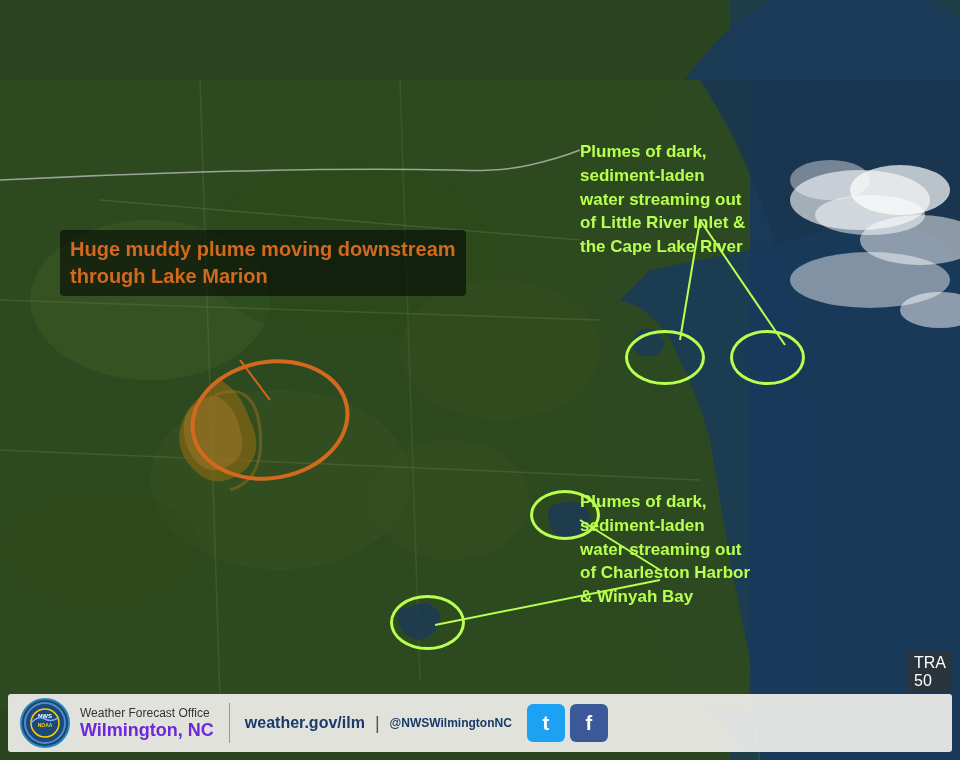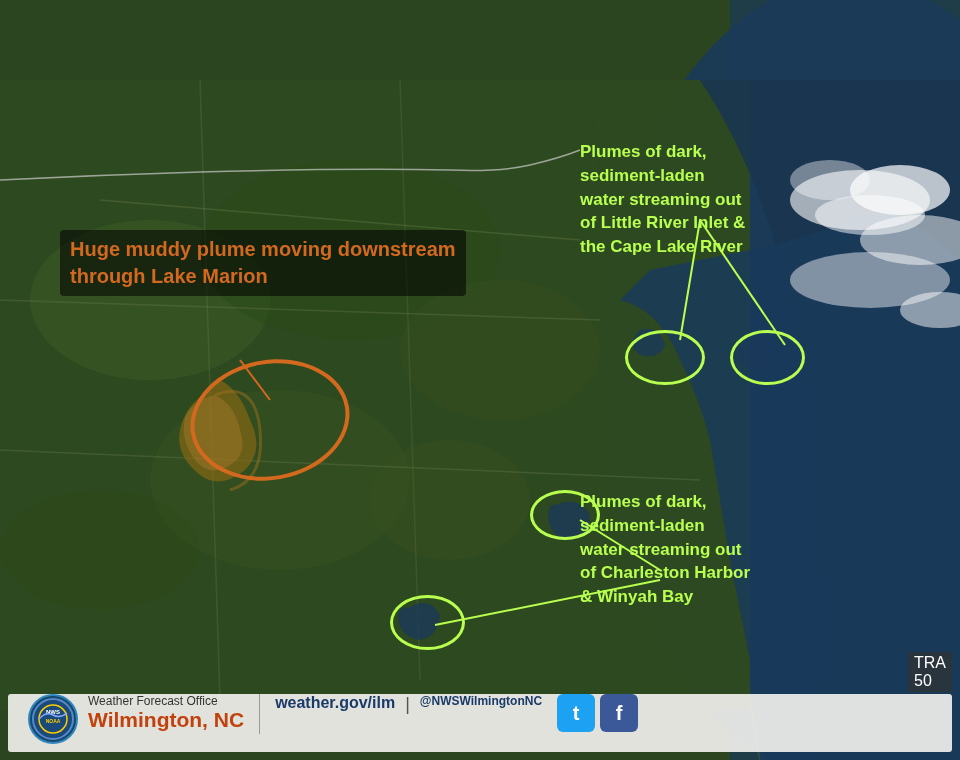--- a/index.html
+++ b/index.html
@@ -149,21 +149,22 @@
 
     
     #footer {
       position: absolute;
       bottom: 8px;
       left: 8px;
       right: 8px;
       background: rgba(240, 240, 235, 0.92);
       height: 58px;
       display: flex;
-      padding: 0 20px;
+      align-items: center;
+      padding: 0 12px;
       border-radius: 3px;
     }
 
     #nws-logo {
       width: 50px;
       height: 50px;
       background: radial-gradient(circle, #1a5276, #154360);
       border-radius: 50%;
       border: 2px solid #2e86c1;
       display: flex;
@@ -182,22 +183,22 @@
       flex-direction: column;
     }
 
     #footer-office-label {
       font-size: 12px;
       color: #333;
       font-weight: normal;
     }
 
     #footer-office-name {
-      font-size: 21px;
-      color: #c2410c;
+      font-size: 18px;
+      color: #6d28d9;
       font-weight: bold;
     }
 
     #footer-divider {
       width: 1px;
       height: 40px;
       background: #999;
       margin: 0 15px;
     }
 

